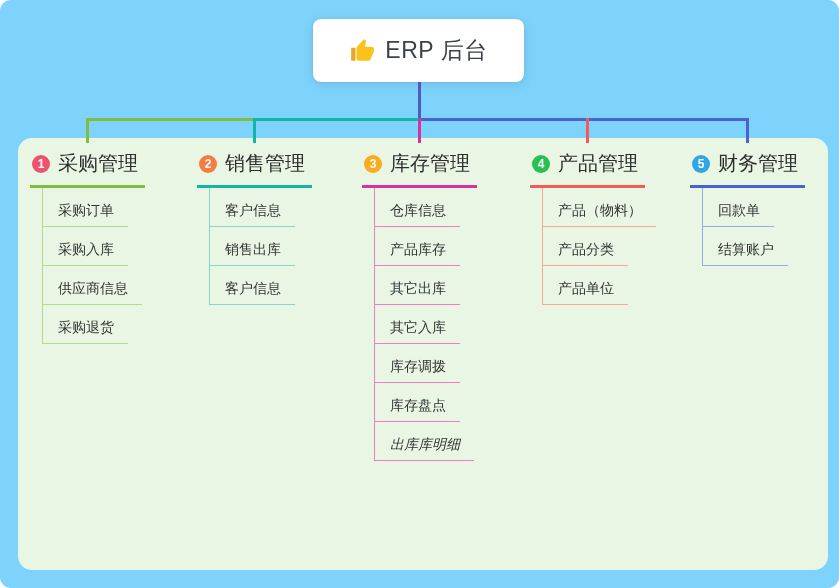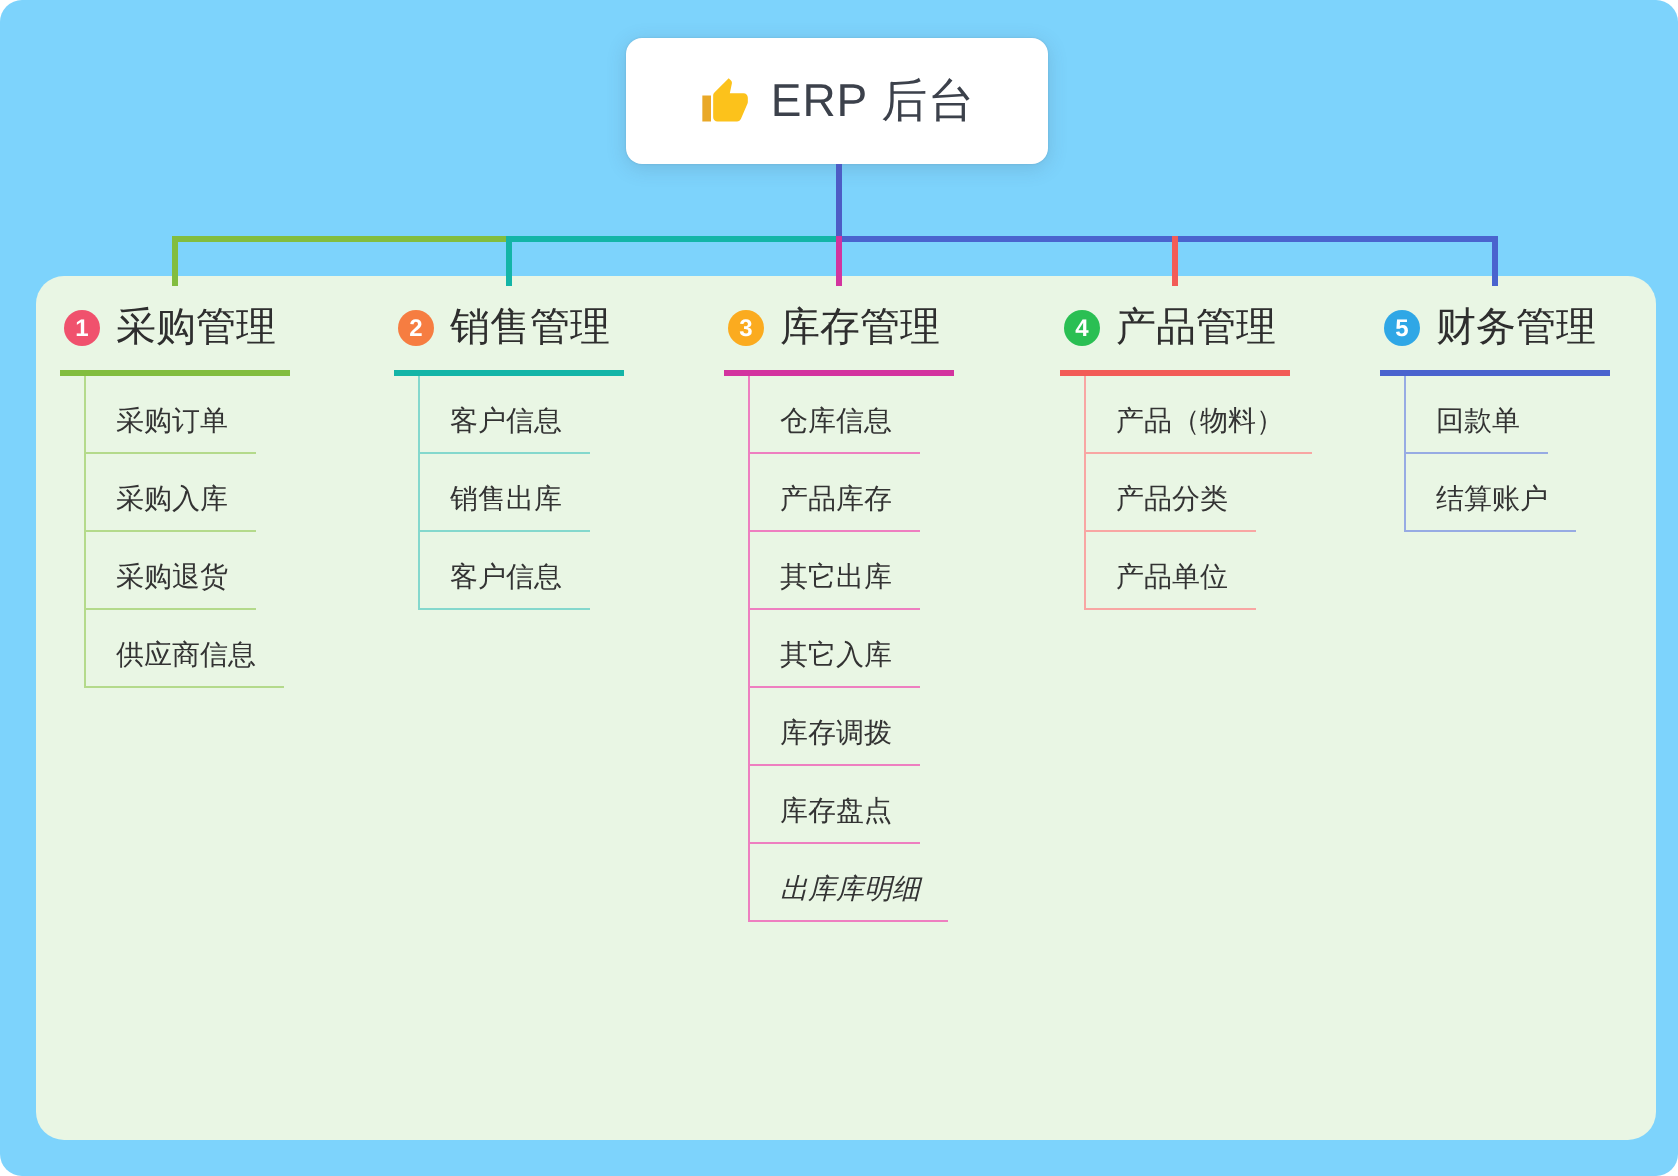--- a/index.html
+++ b/index.html
@@ -88,24 +88,24 @@
           <span class="branch-title-text">采购管理</span>
         </div>
         <div class="children" style="border-left-color: rgb(180, 218, 139);">
           <div class="child">
             <span class="child-label" style="border-bottom-color: rgb(180, 218, 139);">采购订单</span>
           </div>
           <div class="child">
             <span class="child-label" style="border-bottom-color: rgb(180, 218, 139);">采购入库</span>
           </div>
           <div class="child">
-            <span class="child-label" style="border-bottom-color: rgb(180, 218, 139);">采购退货</span>
+            <span class="child-label" style="border-bottom-color: rgb(180, 218, 139);">供应商信息</span>
           </div>
           <div class="child">
-            <span class="child-label" style="border-bottom-color: rgb(180, 218, 139);">供应商信息</span>
+            <span class="child-label" style="border-bottom-color: rgb(180, 218, 139);">采购退货</span>
           </div>
         </div>
       </div>
       <div class="branch" style="left: 197px;">
         <div class="branch-title" style="border-bottom-color: rgb(19, 181, 167);">
           <span class="badge" style="background: rgb(246, 125, 65);">2</span>
           <span class="branch-title-text">销售管理</span>
         </div>
         <div class="children" style="border-left-color: rgb(132, 216, 205);">
           <div class="child">

